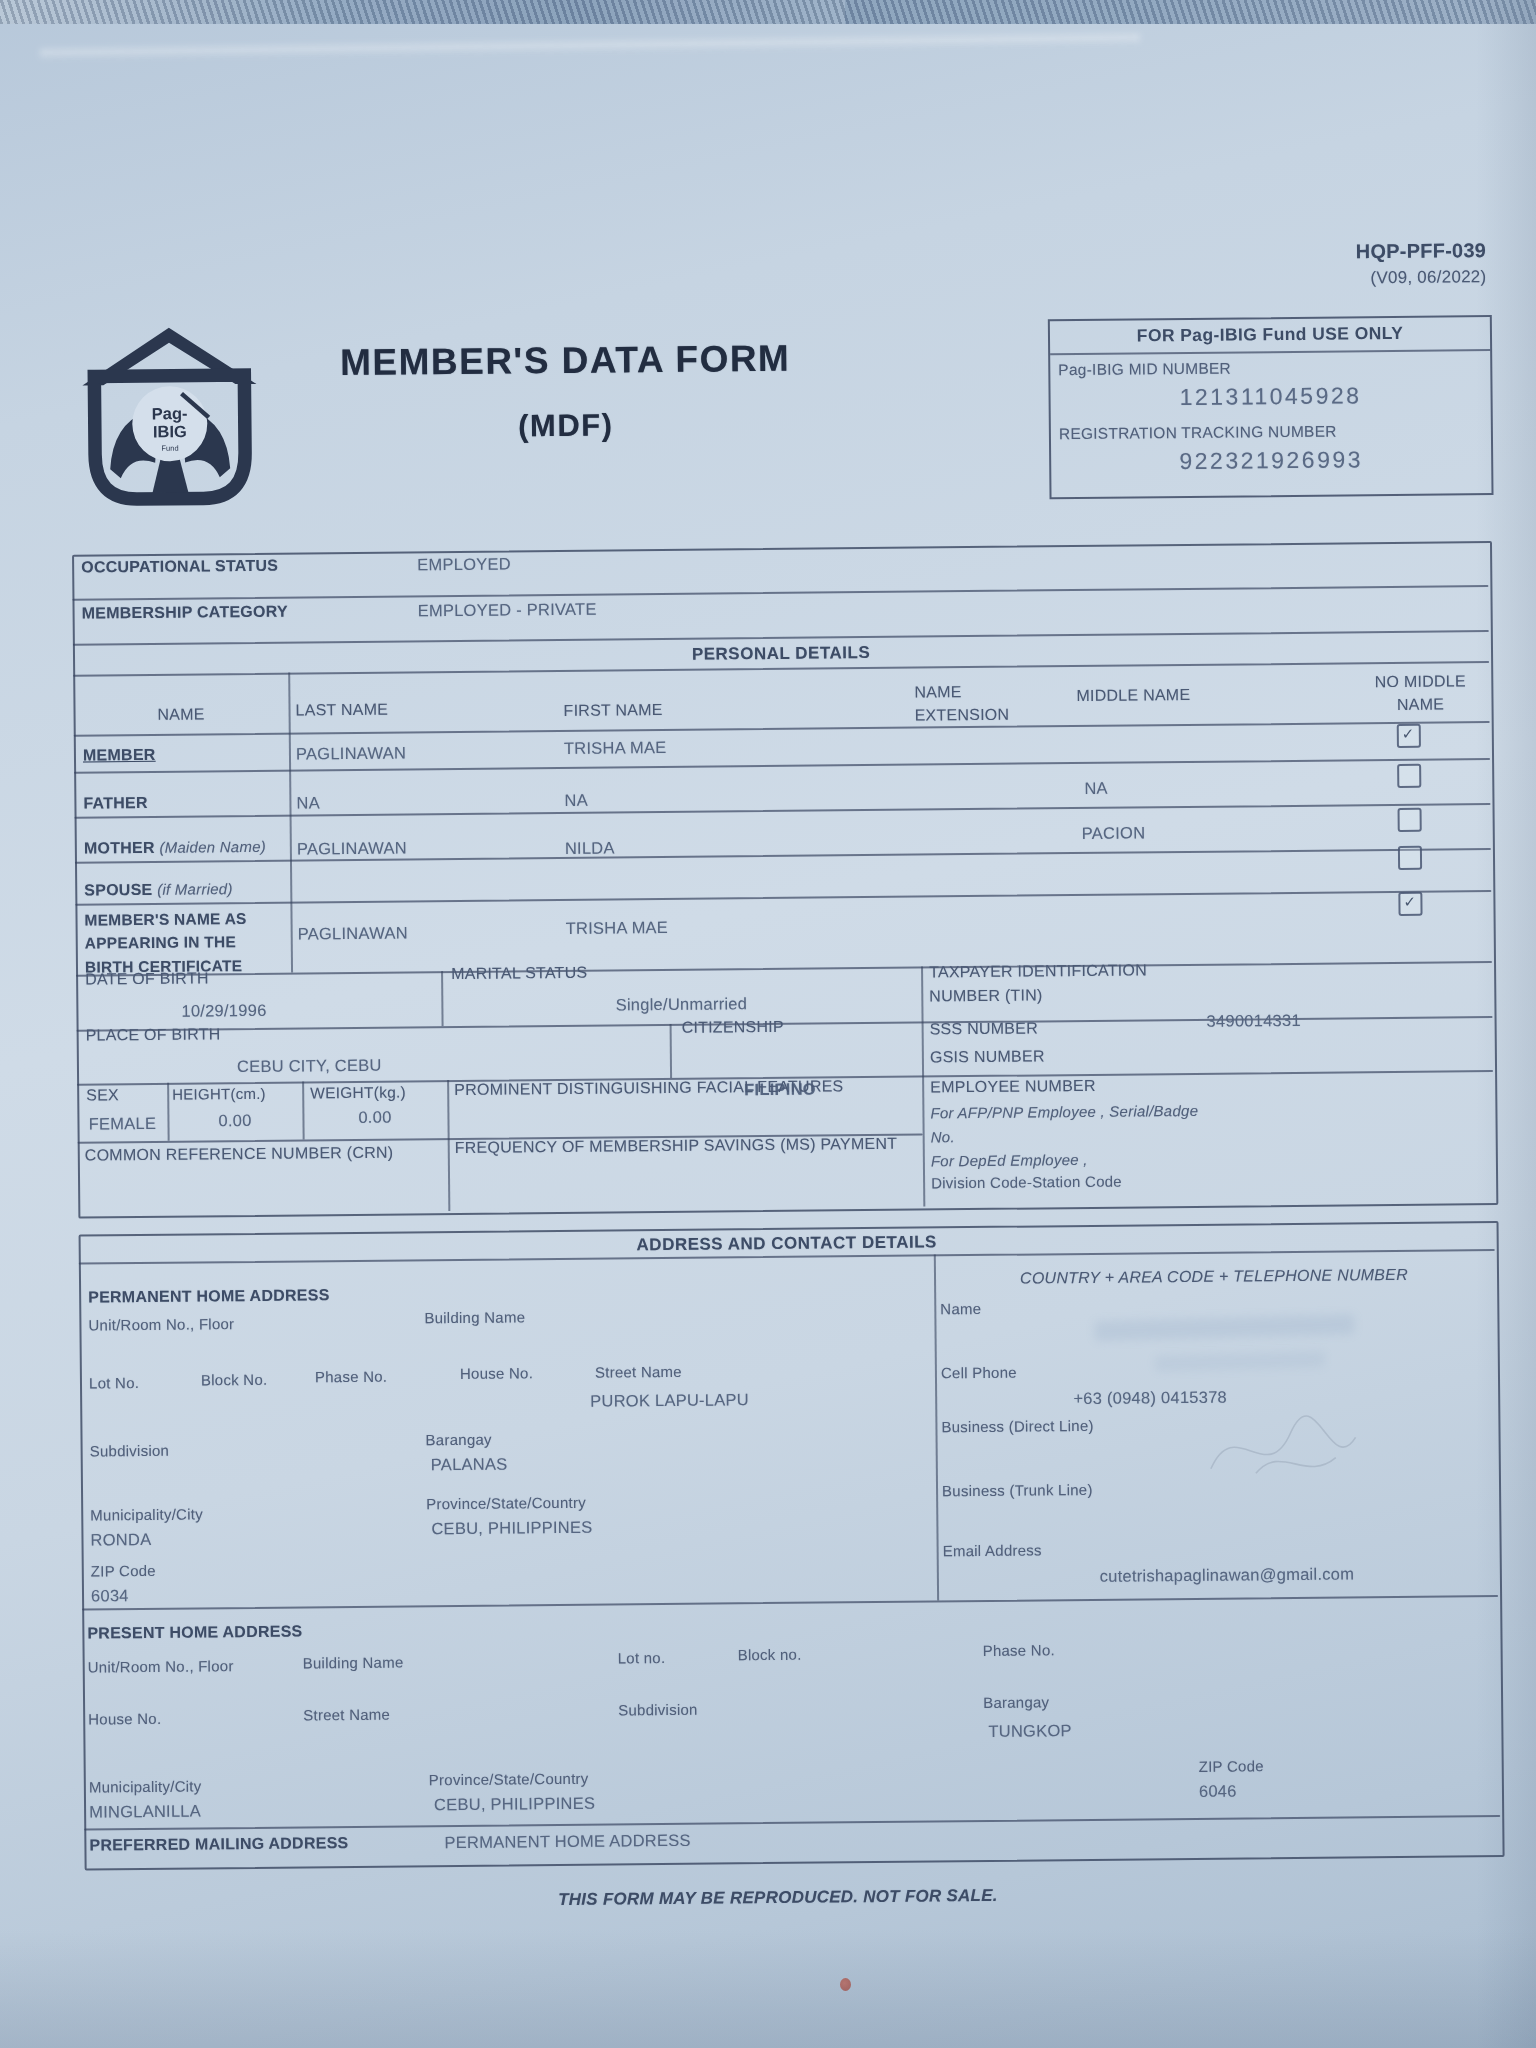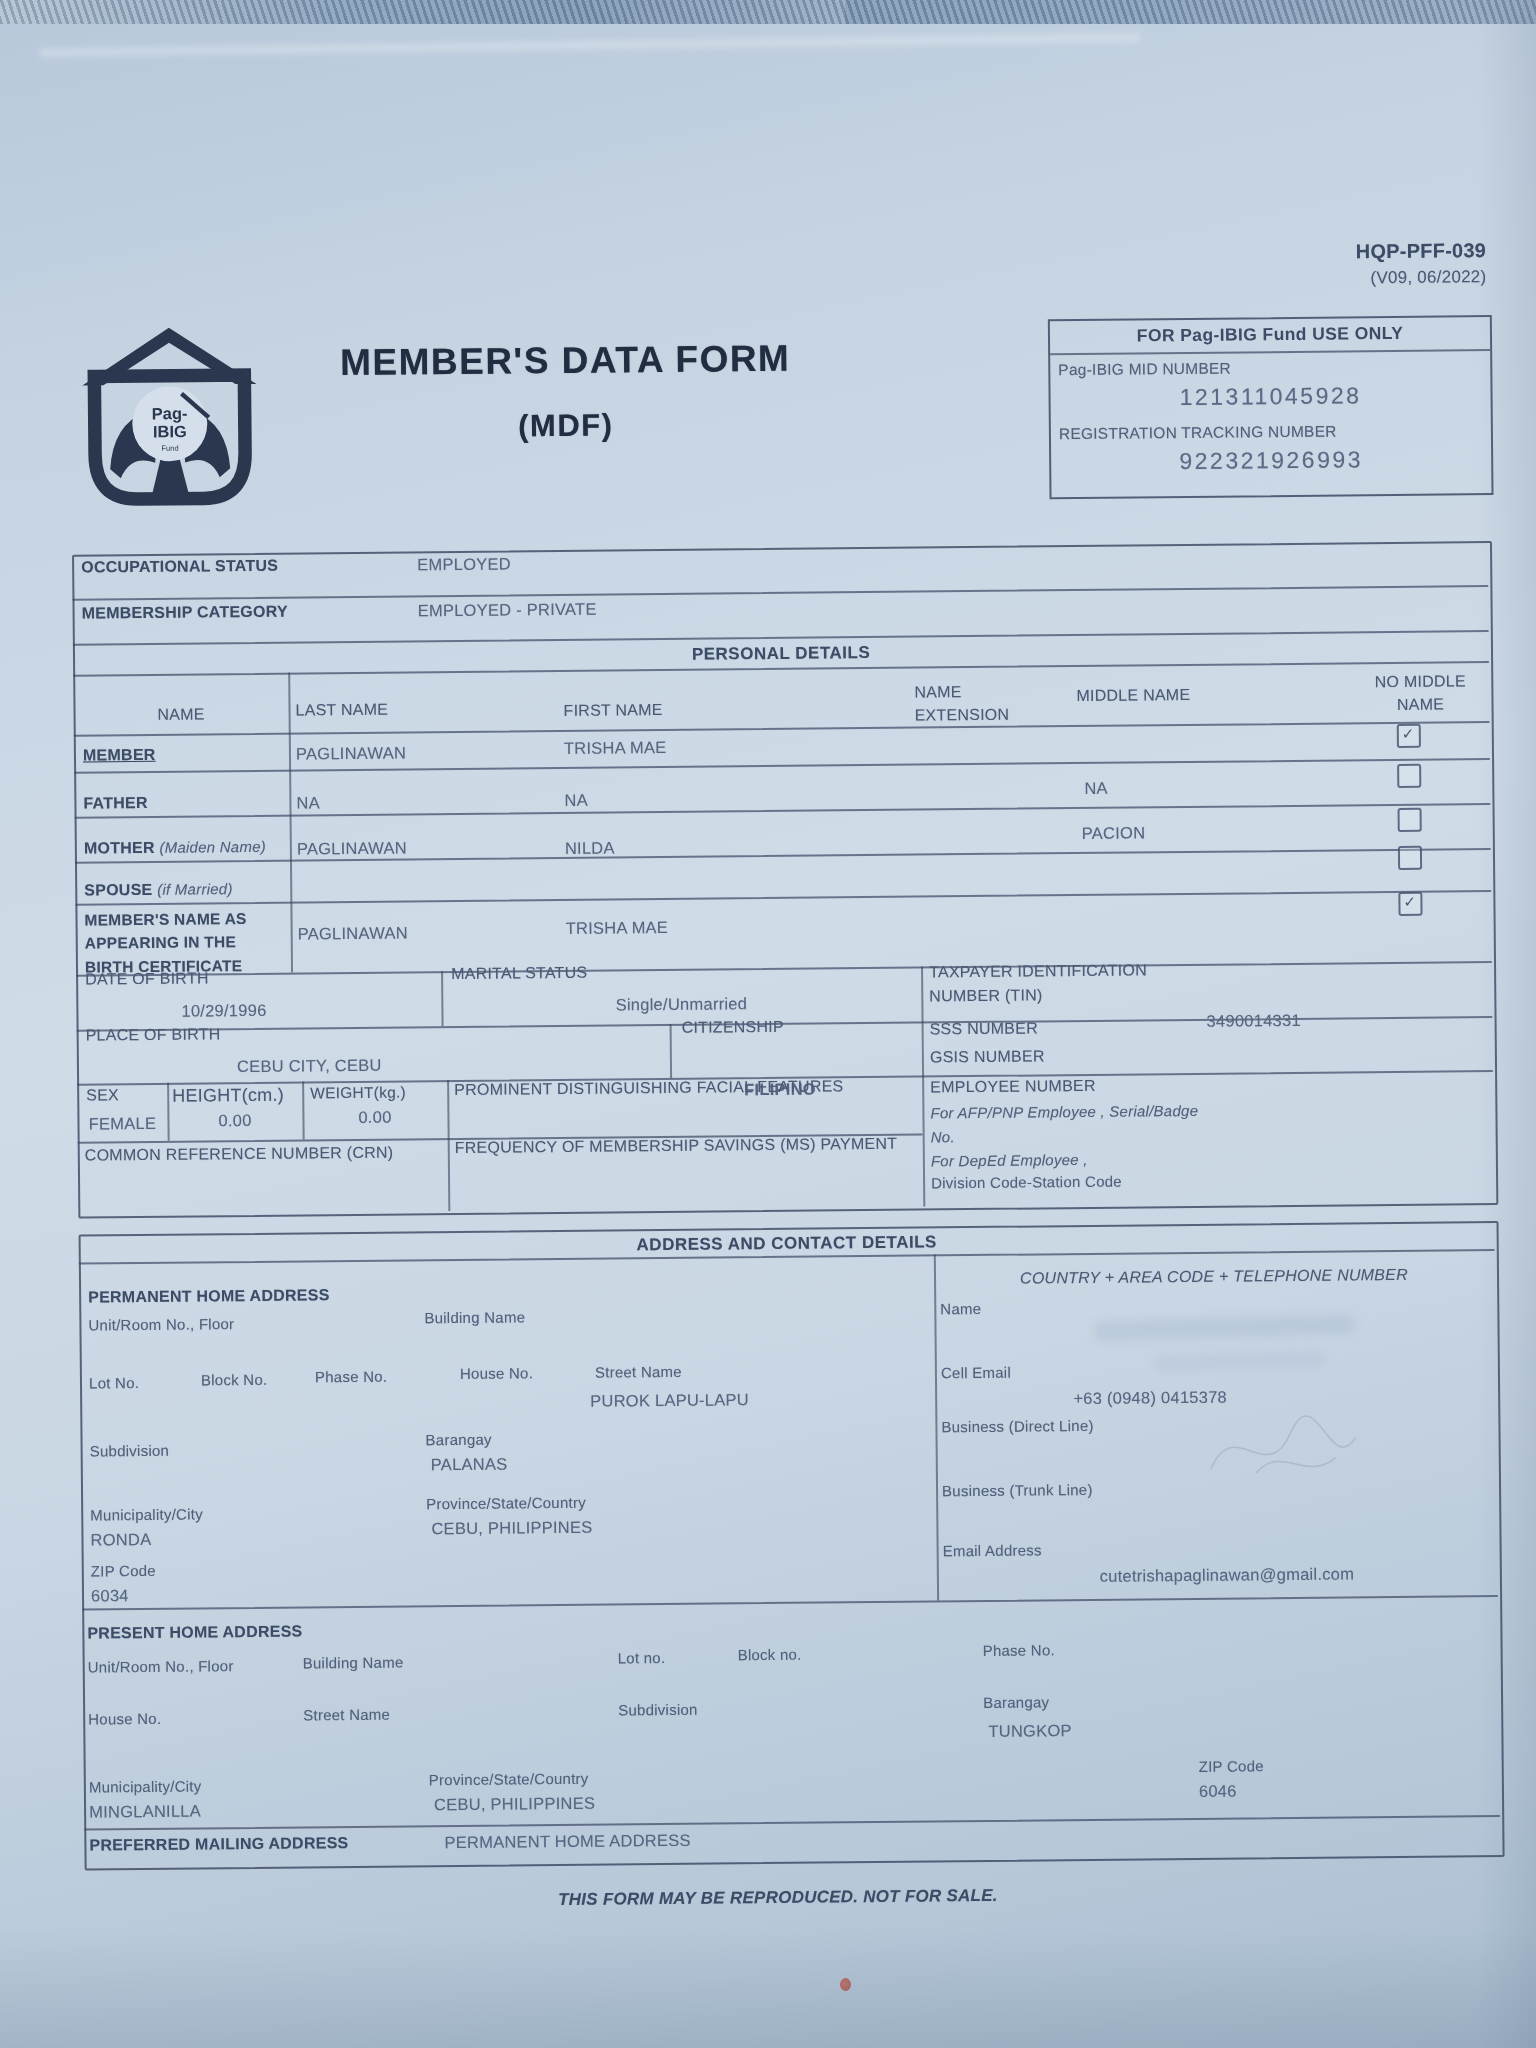--- a/index.html
+++ b/index.html
@@ -166,21 +166,21 @@
   <div class="t" style="left:84px;top:1020px;">PLACE OF BIRTH</div>
   <div class="t val" style="left:235px;top:1052px;">CEBU CITY, CEBU</div>
   <div class="t" style="left:680px;top:1018px;">CITIZENSHIP</div>
   <div class="t val" style="left:742px;top:1080px;font-weight:bold;">FILIPINO</div>
   <div class="t" style="left:928px;top:1022px;">SSS NUMBER</div>
   <div class="t val" style="left:1205px;top:1016px;">3490014331</div>
   <div class="t" style="left:928px;top:1050px;">GSIS NUMBER</div>
 
   <div class="t" style="left:84px;top:1080px;">SEX</div>
   <div class="t val ctr" style="left:75px;top:1108px;width:90px;">FEMALE</div>
-  <div class="t" style="left:170px;top:1080px;font-size:18px;">HEIGHT(cm.)</div>
+  <div class="t" style="left:170px;top:1080px;font-size:15px;">HEIGHT(cm.)</div>
   <div class="t val ctr" style="left:165px;top:1106px;width:135px;">0.00</div>
   <div class="t" style="left:308px;top:1080px;font-size:15.5px;">WEIGHT(kg.)</div>
   <div class="t val ctr" style="left:300px;top:1104px;width:145px;">0.00</div>
   <div class="t" style="left:452px;top:1078px;">PROMINENT DISTINGUISHING FACIAL FEATURES</div>
 
   <div class="t" style="left:928px;top:1080px;">EMPLOYEE NUMBER</div>
   <div class="t it sm" style="left:928px;top:1106px;">For AFP/PNP Employee , Serial/Badge</div>
   <div class="t it sm" style="left:928px;top:1130px;">No.</div>
   <div class="t it sm" style="left:928px;top:1154px;">For DepEd Employee ,</div>
   <div class="t sm" style="left:928px;top:1176px;">Division Code-Station Code</div>
@@ -202,21 +202,21 @@
   <div class="t sm" style="left:84px;top:1310px;">Unit/Room No., Floor</div>
   <div class="t sm" style="left:420px;top:1306px;">Building Name</div>
   <div class="t sm" style="left:936px;top:1302px;">Name</div>
 
   <div class="t sm" style="left:84px;top:1368px;">Lot No.</div>
   <div class="t sm" style="left:196px;top:1366px;">Block No.</div>
   <div class="t sm" style="left:310px;top:1364px;">Phase No.</div>
   <div class="t sm" style="left:455px;top:1362px;">House No.</div>
   <div class="t sm" style="left:590px;top:1362px;">Street Name</div>
   <div class="t val" style="left:585px;top:1390px;">PUROK LAPU-LAPU</div>
-  <div class="t sm" style="left:936px;top:1366px;">Cell Email</div>
+  <div class="t sm" style="left:936px;top:1366px;">Cell Phone</div>
   <div class="t val ctr" style="left:930px;top:1392px;width:430px;">+63 (0948) 0415378</div>
 
   <div class="t sm" style="left:84px;top:1436px;">Subdivision</div>
   <div class="t sm" style="left:420px;top:1428px;">Barangay</div>
   <div class="t val" style="left:425px;top:1452px;">PALANAS</div>
   <div class="t sm" style="left:936px;top:1420px;">Business (Direct Line)</div>
 
   <div class="t sm" style="left:84px;top:1500px;">Municipality/City</div>
   <div class="t val" style="left:84px;top:1524px;">RONDA</div>
   <div class="t sm" style="left:420px;top:1492px;">Province/State/Country</div>

